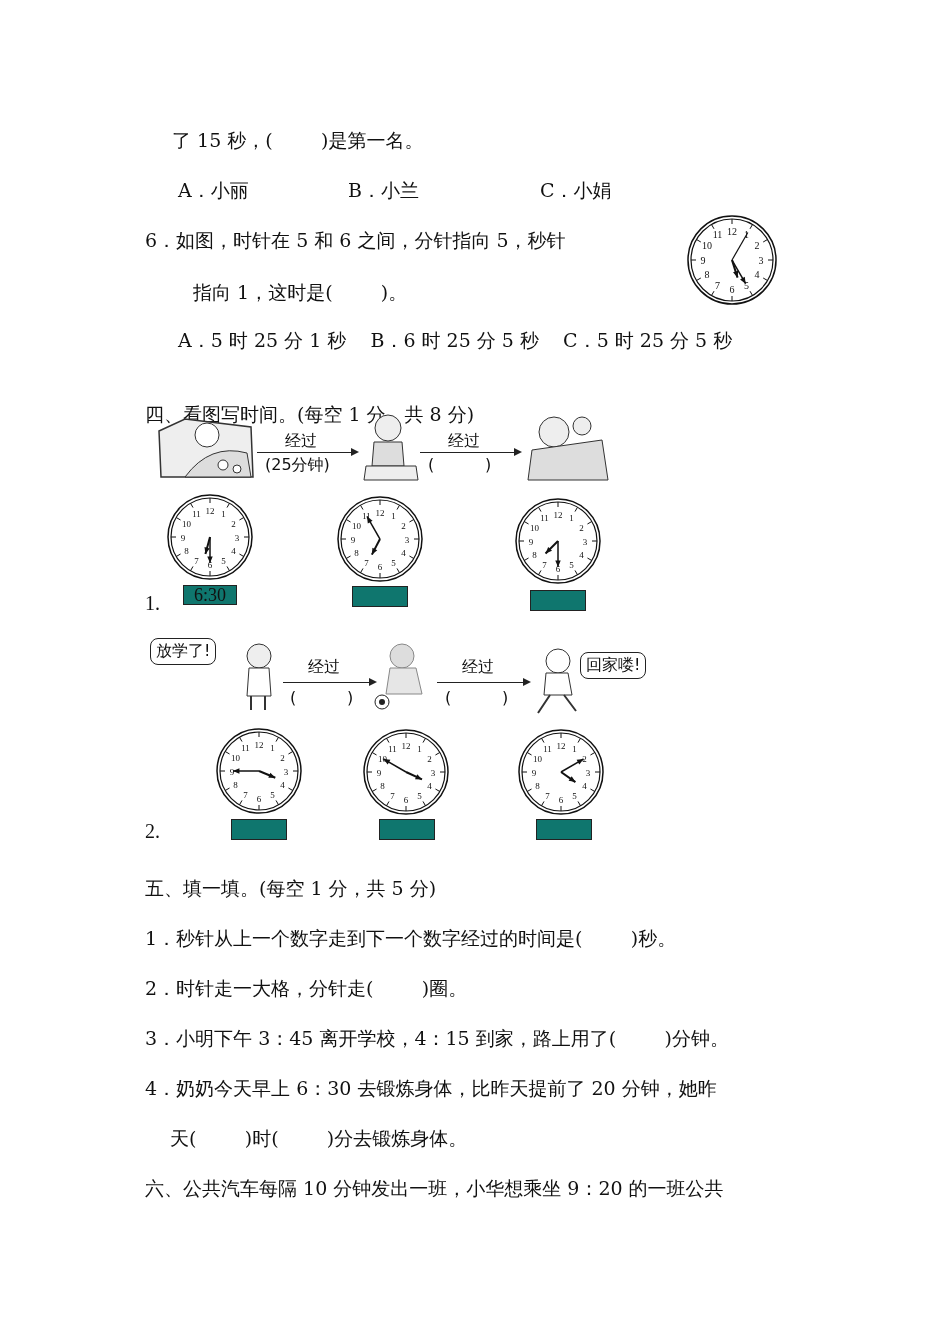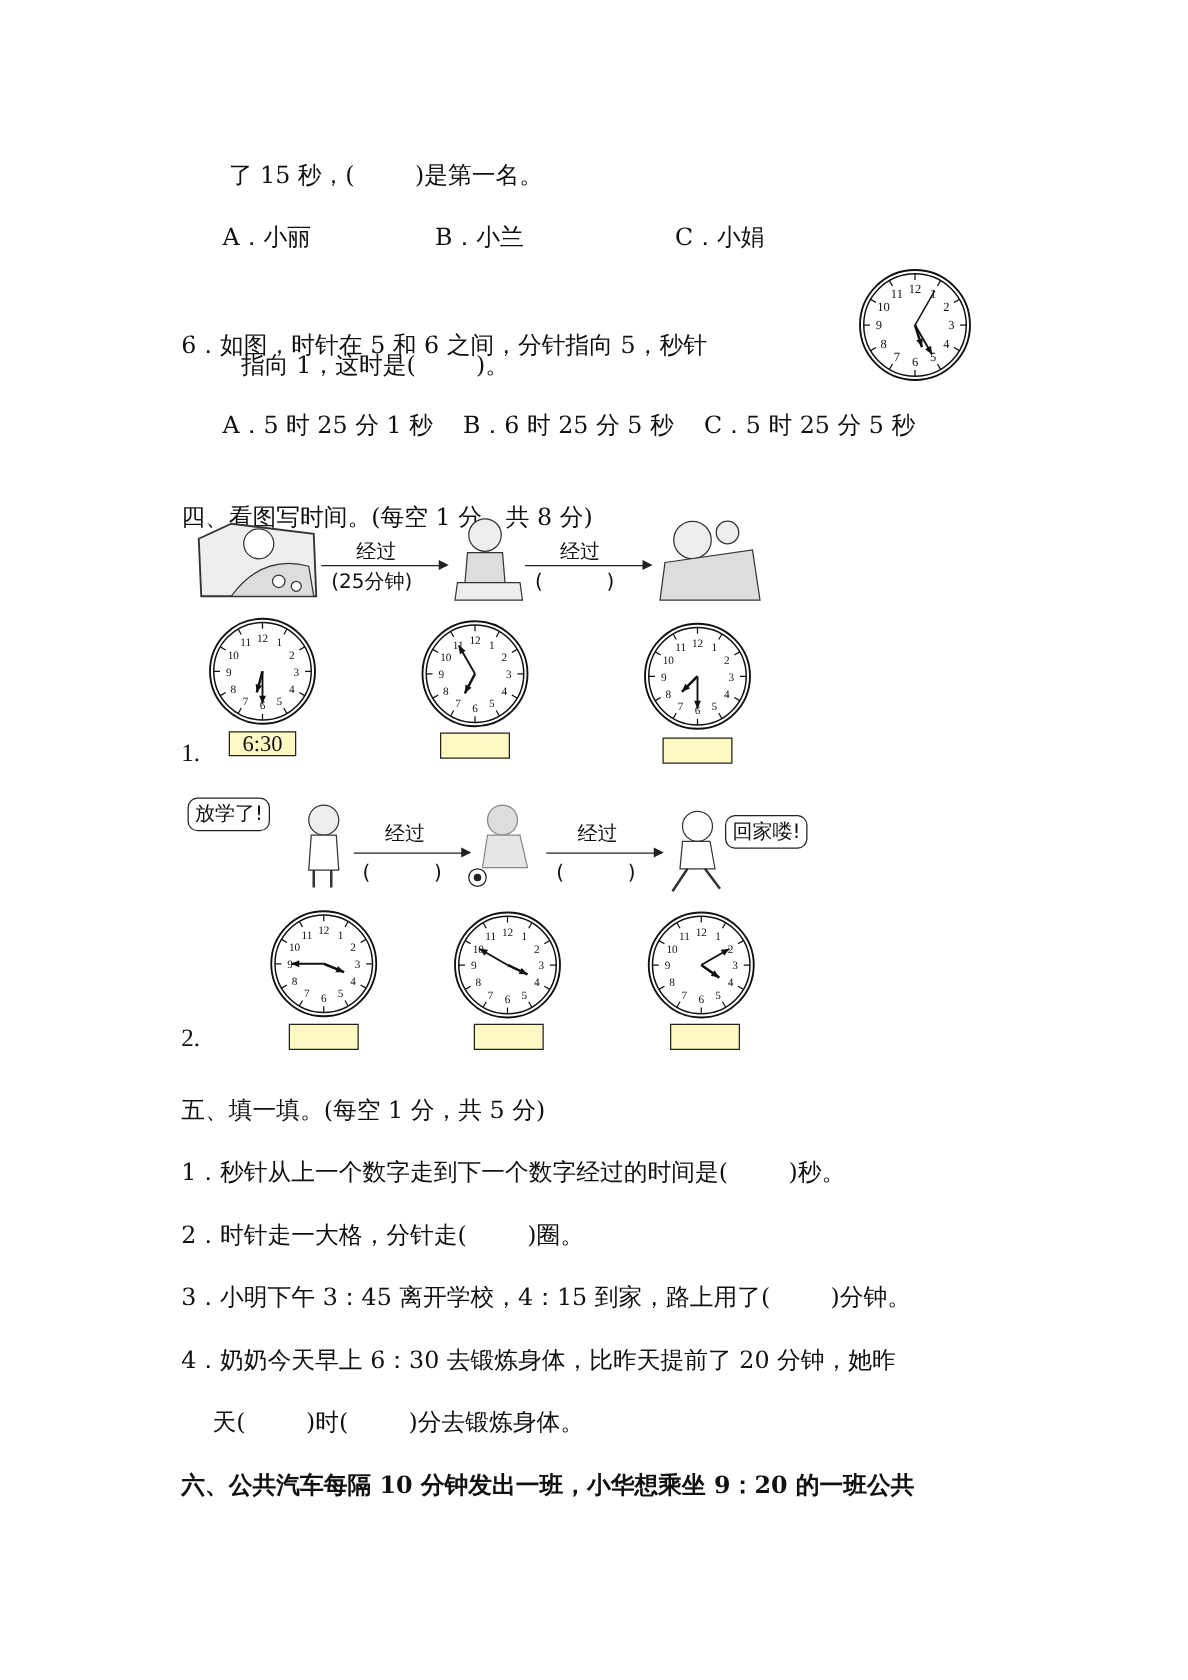--- a/index.html
+++ b/index.html
@@ -1,39 +1,39 @@
 <!DOCTYPE html>
 <html><head>
 <meta charset="utf-8">
 <style>
   html, body { margin:0; padding:0; background:#ffffff; }
   body { width:950px; height:1344px; position:relative; overflow:hidden;
          font-family:"DejaVu Serif","Liberation Serif",serif; color:#111; }
   .line { position:absolute; font-size:19px; line-height:24px; white-space:pre; }
   .clock { position:absolute; }
-  .tbox { position:absolute; border:1.5px solid #222; background:#fef9c3;
+  .tbox { position:absolute; border:1.5px solid #222; background:#0f766e;
           font-family:"Liberation Serif",serif; font-size:18px; text-align:center; line-height:18px; }
   .arrowlbl { position:absolute; font-family:"DejaVu Sans","Liberation Sans",sans-serif; font-size:16px; white-space:pre; }
   .arrowline { position:absolute; height:0; border-top:1.5px solid #222; }
   .arrowline::after { content:""; position:absolute; right:-2px; top:-5px;
      border-left:8px solid #222; border-top:4px solid transparent; border-bottom:4px solid transparent; }
   .pic { position:absolute; }
   .bubble { position:absolute; border:1.5px solid #222; border-radius:8px; background:#fff;
             font-family:"DejaVu Sans","Liberation Sans",sans-serif; font-size:16px; padding:2px 5px; white-space:pre; }
   .numlbl { position:absolute; font-family:"Liberation Serif",serif; font-size:20px; }
 </style>
 </head>
 <body>
 
-<div class="line" style="left:172px;top:128px;margin-left:11px;">了 15 秒，(        )是第一名。</div>
+<div class="line" style="left:172px;top:128px;">了 15 秒，(        )是第一名。</div>
 <div class="line" style="left:178px;top:178px;">A．小丽</div>
 <div class="line" style="left:348px;top:178px;">B．小兰</div>
 <div class="line" style="left:540px;top:178px;">C．小娟</div>
 
-<div class="line" style="left:145px;top:228px;margin-top:36px;">6．如图，时针在 5 和 6 之间，分针指向 5，秒针</div>
+<div class="line" style="left:145px;top:228px;">6．如图，时针在 5 和 6 之间，分针指向 5，秒针</div>
 <div class="line" style="left:170px;top:280px;margin-left:23px;">指向 1，这时是(        )。</div>
 <div class="line" style="left:178px;top:328px;">A．5 时 25 分 1 秒    B．6 时 25 分 5 秒    C．5 时 25 分 5 秒</div>
 <svg class="clock" style="left:686px;top:214px;" width="92" height="92">
     <circle cx="46" cy="46" r="44" fill="#fff" stroke="#111" stroke-width="1.5"></circle>
     <circle cx="46" cy="46" r="41" fill="none" stroke="#111" stroke-width="1.2"></circle>
     <line x1="66.5" y1="10.49295844483801" x2="64" y2="14.823085463760208" stroke="#111" stroke-width="1"></line>
     <text x="60.5" y="24.385263290251277" font-size="10" text-anchor="middle" font-family="Liberation Serif, serif" fill="#111">1</text>
     <line x1="81.50704155516198" y1="25.499999999999996" x2="77.17691453623979" y2="27.999999999999996" stroke="#111" stroke-width="1"></line>
     <text x="71.11473670974871" y="35" font-size="10" text-anchor="middle" font-family="Liberation Serif, serif" fill="#111">2</text>
     <line x1="87" y1="46" x2="82" y2="46" stroke="#111" stroke-width="1"></line>
@@ -320,13 +320,13 @@
 <div class="tbox" style="left:379px;top:819px;width:54px;height:19px;"></div>
 <div class="tbox" style="left:536px;top:819px;width:54px;height:19px;"></div>
 
 <div class="line" style="left:145px;top:876px;">五、填一填。(每空 1 分，共 5 分)</div>
 <div class="line" style="left:145px;top:926px;">1．秒针从上一个数字走到下一个数字经过的时间是(        )秒。</div>
 <div class="line" style="left:145px;top:976px;">2．时针走一大格，分针走(        )圈。</div>
 <div class="line" style="left:145px;top:1026px;">3．小明下午 3：45 离开学校，4：15 到家，路上用了(        )分钟。</div>
 <div class="line" style="left:145px;top:1076px;">4．奶奶今天早上 6：30 去锻炼身体，比昨天提前了 20 分钟，她昨</div>
 <div class="line" style="left:170px;top:1126px;">天(        )时(        )分去锻炼身体。</div>
 
-<div class="line" style="left:145px;top:1176px;font-weight:bold;">六、公共汽车每隔 10 分钟发出一班，小华想乘坐 9：20 的一班公共</div>
+<div class="line" style="left:145px;top:1176px;">六、公共汽车每隔 10 分钟发出一班，小华想乘坐 9：20 的一班公共</div>
 
 </body></html>

